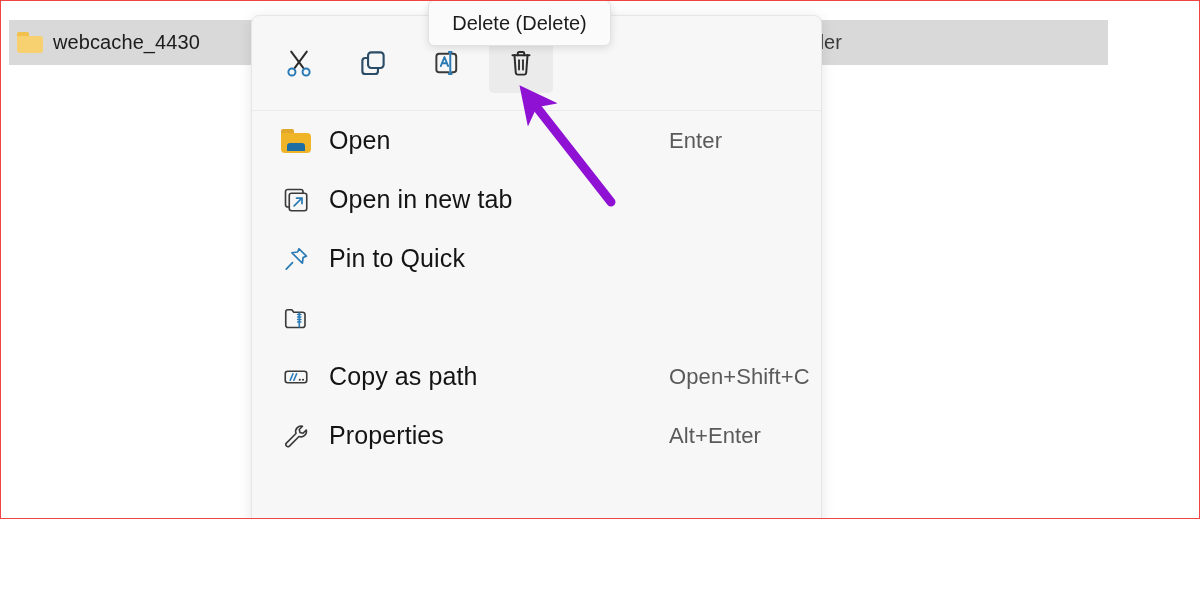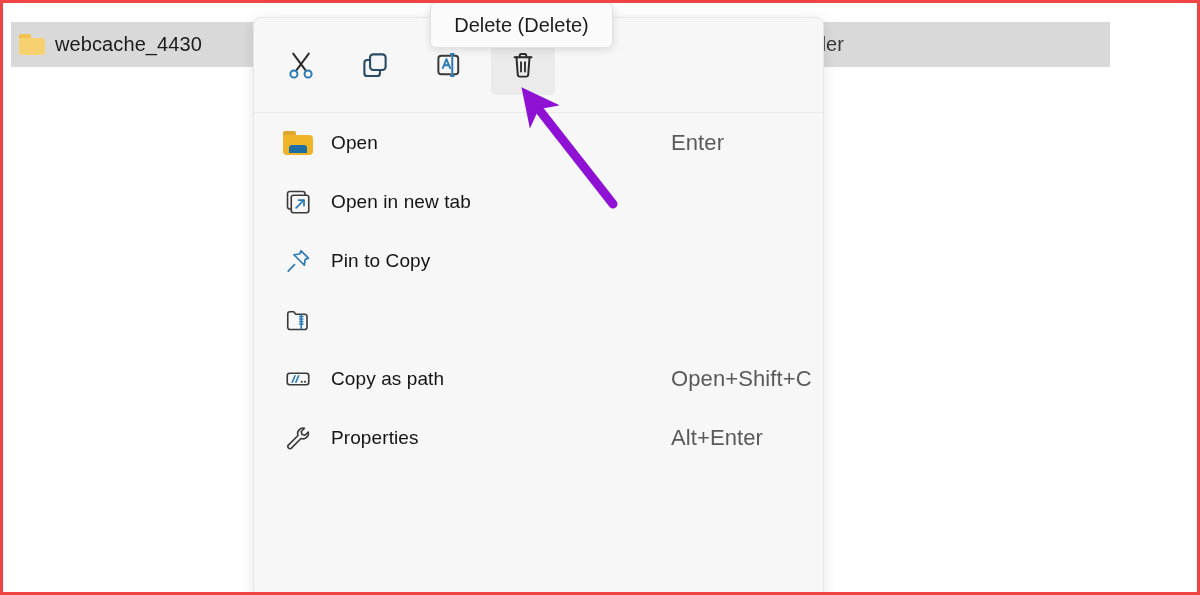--- a/index.html
+++ b/index.html
@@ -11,23 +11,23 @@
     width: 1200px;
     height: 595px;
     overflow: hidden;
     font-family: "Liberation Sans", sans-serif;
   }
 
   
   .screen {
     position: relative;
     width: 1200px;
-    height: 595px;
-    box-sizing: border-box;
-    border: 3px solid #ef4444;
+    height: 519px;
+    box-sizing: border-box;
+    border: 1px solid #ef4444;
     background: #5eead4;
     overflow: hidden;
   }
 
   
   .explorer {
     position: absolute;
     left: 0; top: 0; right: 0; bottom: 0;
     background: #ffffff;
   }
@@ -136,21 +136,21 @@
     width: 34px;
     height: 34px;
     flex: 0 0 auto;
     display: flex;
     align-items: center;
     justify-content: center;
     margin-right: 16px;
   }
   .cm-icon svg { display: block; }
   .cm-label {
-    font-size: 19px;
+    font-size: 25px;
     color: #141414;
     white-space: nowrap;
     letter-spacing: .1px;
   }
   .cm-shortcut {
     position: absolute;
     left: 417px;
     font-size: 22px;
     color: #5a5a5a;
     white-space: nowrap;
@@ -303,21 +303,21 @@
 
 
 
       <div class="cm-item">
         <span class="cm-icon">
           <svg width="30" height="30" viewBox="0 0 24 24" fill="none">
             <path d="M14.4 3.8l5.9 5.9-2.6 1.1-.6 4.6-8.4-8.4 4.6-.6z" stroke="#2a7bb5" stroke-width="1.4" stroke-linejoin="round" fill="none"></path>
             <path d="M9.2 14.9l-5 5.2" stroke="#2a7bb5" stroke-width="1.4" stroke-linecap="round"></path>
           </svg>
         </span>
-        <span class="cm-label">Pin to Copy</span>
+        <span class="cm-label">Pin to Quick</span>
         <span class="cm-shortcut"></span>
       </div>
 
       <div class="cm-item">
         <span class="cm-icon">
           <svg width="30" height="30" viewBox="0 0 24 24" fill="none">
             <path d="M3.8 7.2a1.8 1.8 0 0 1 1.8-1.8h3l1.6 2h7.2a1.8 1.8 0 0 1 1.8 1.8v8.6a1.8 1.8 0 0 1-1.8 1.8H5.6a1.8 1.8 0 0 1-1.8-1.8V7.2z" stroke="#3a3a3a" stroke-width="1.3" stroke-linejoin="round"></path>
             <line x1="14.6" y1="7.6" x2="14.6" y2="19.6" stroke="#2a7bb5" stroke-width="1.3"></line>
             <path d="M13.3 9.2h2.6M13.3 11.2h2.6M13.3 13.2h2.6M13.3 15.2h2.6" stroke="#2a7bb5" stroke-width="1.2" stroke-linecap="round"></path>
           </svg>

